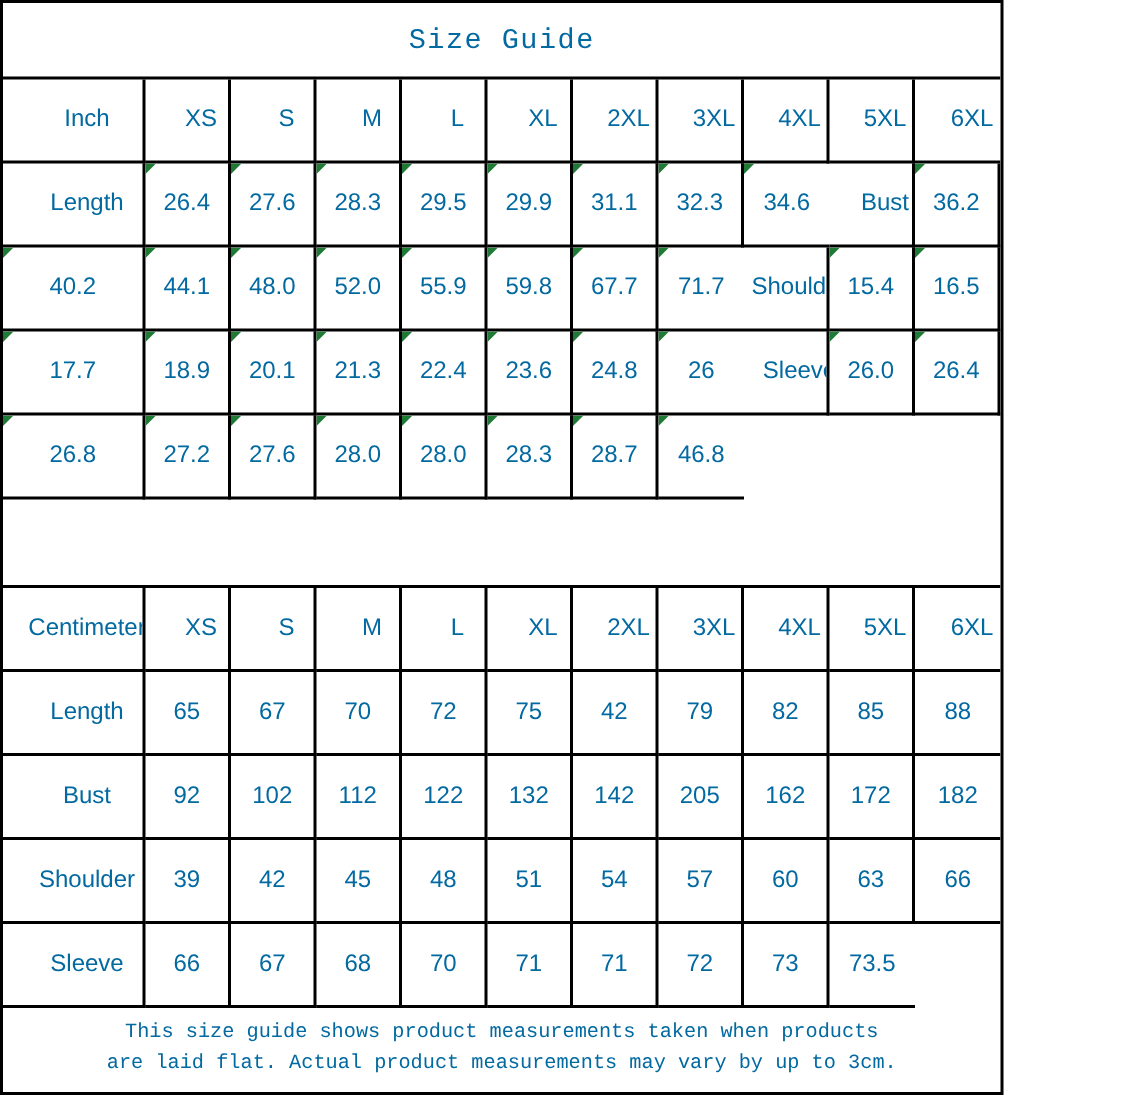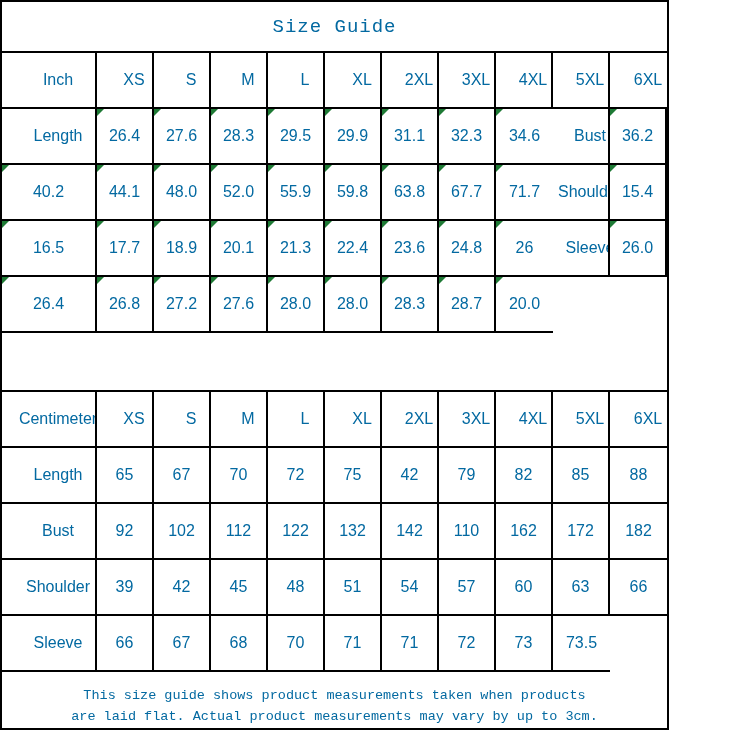--- a/index.html
+++ b/index.html
@@ -64,21 +64,21 @@
   .gap-row {
     flex: 0 0 59px;
     box-sizing: border-box;
     border-bottom: 2px solid #000000;
   }
   .footer-note {
     flex: 1 1 auto;
     display: flex;
     flex-direction: column;
     align-items: center;
-    justify-content: flex-end;
+    justify-content: center;
     font-family: "Liberation Mono", "DejaVu Sans Mono", monospace;
     font-size: 13.5px;
     line-height: 1.55;
     text-align: center;
   }
 </style>
 </head>
 <body>
 
 <div class="page">
@@ -179,24 +179,20 @@
       <div class="cell">
         <span class="marker"></span>
         <span>55.9</span>
       </div>
       <div class="cell">
         <span class="marker"></span>
         <span>59.8</span>
       </div>
       <div class="cell">
         <span class="marker"></span>
-        <span>63.8</span>
-      </div>
-      <div class="cell">
-        <span class="marker"></span>
         <span>67.7</span>
       </div>
       <div class="cell last-col">
         <span class="marker"></span>
         <span>71.7</span>
       </div>
       <div class="cell bold">
         <span>Shoulder</span>
       </div>
       <div class="cell">
@@ -273,21 +269,21 @@
       <div class="cell">
         <span class="marker"></span>
         <span>28.3</span>
       </div>
       <div class="cell">
         <span class="marker"></span>
         <span>28.7</span>
       </div>
       <div class="cell last-col">
         <span class="marker"></span>
-        <span>20.0</span>
+        <span>46.8</span>
       </div>
     </div>
 
   <div class="gap-row"></div>
 
   <div class="size-grid">
       <div class="cell bold">
         <span>Centimeter</span>
       </div>
       <div class="cell bold">
@@ -368,21 +364,21 @@
       <div class="cell">
         <span>122</span>
       </div>
       <div class="cell">
         <span>132</span>
       </div>
       <div class="cell">
         <span>142</span>
       </div>
       <div class="cell">
-        <span>110</span>
+        <span>205</span>
       </div>
       <div class="cell">
         <span>162</span>
       </div>
       <div class="cell">
         <span>172</span>
       </div>
       <div class="cell last-col">
         <span>182</span>
       </div>

